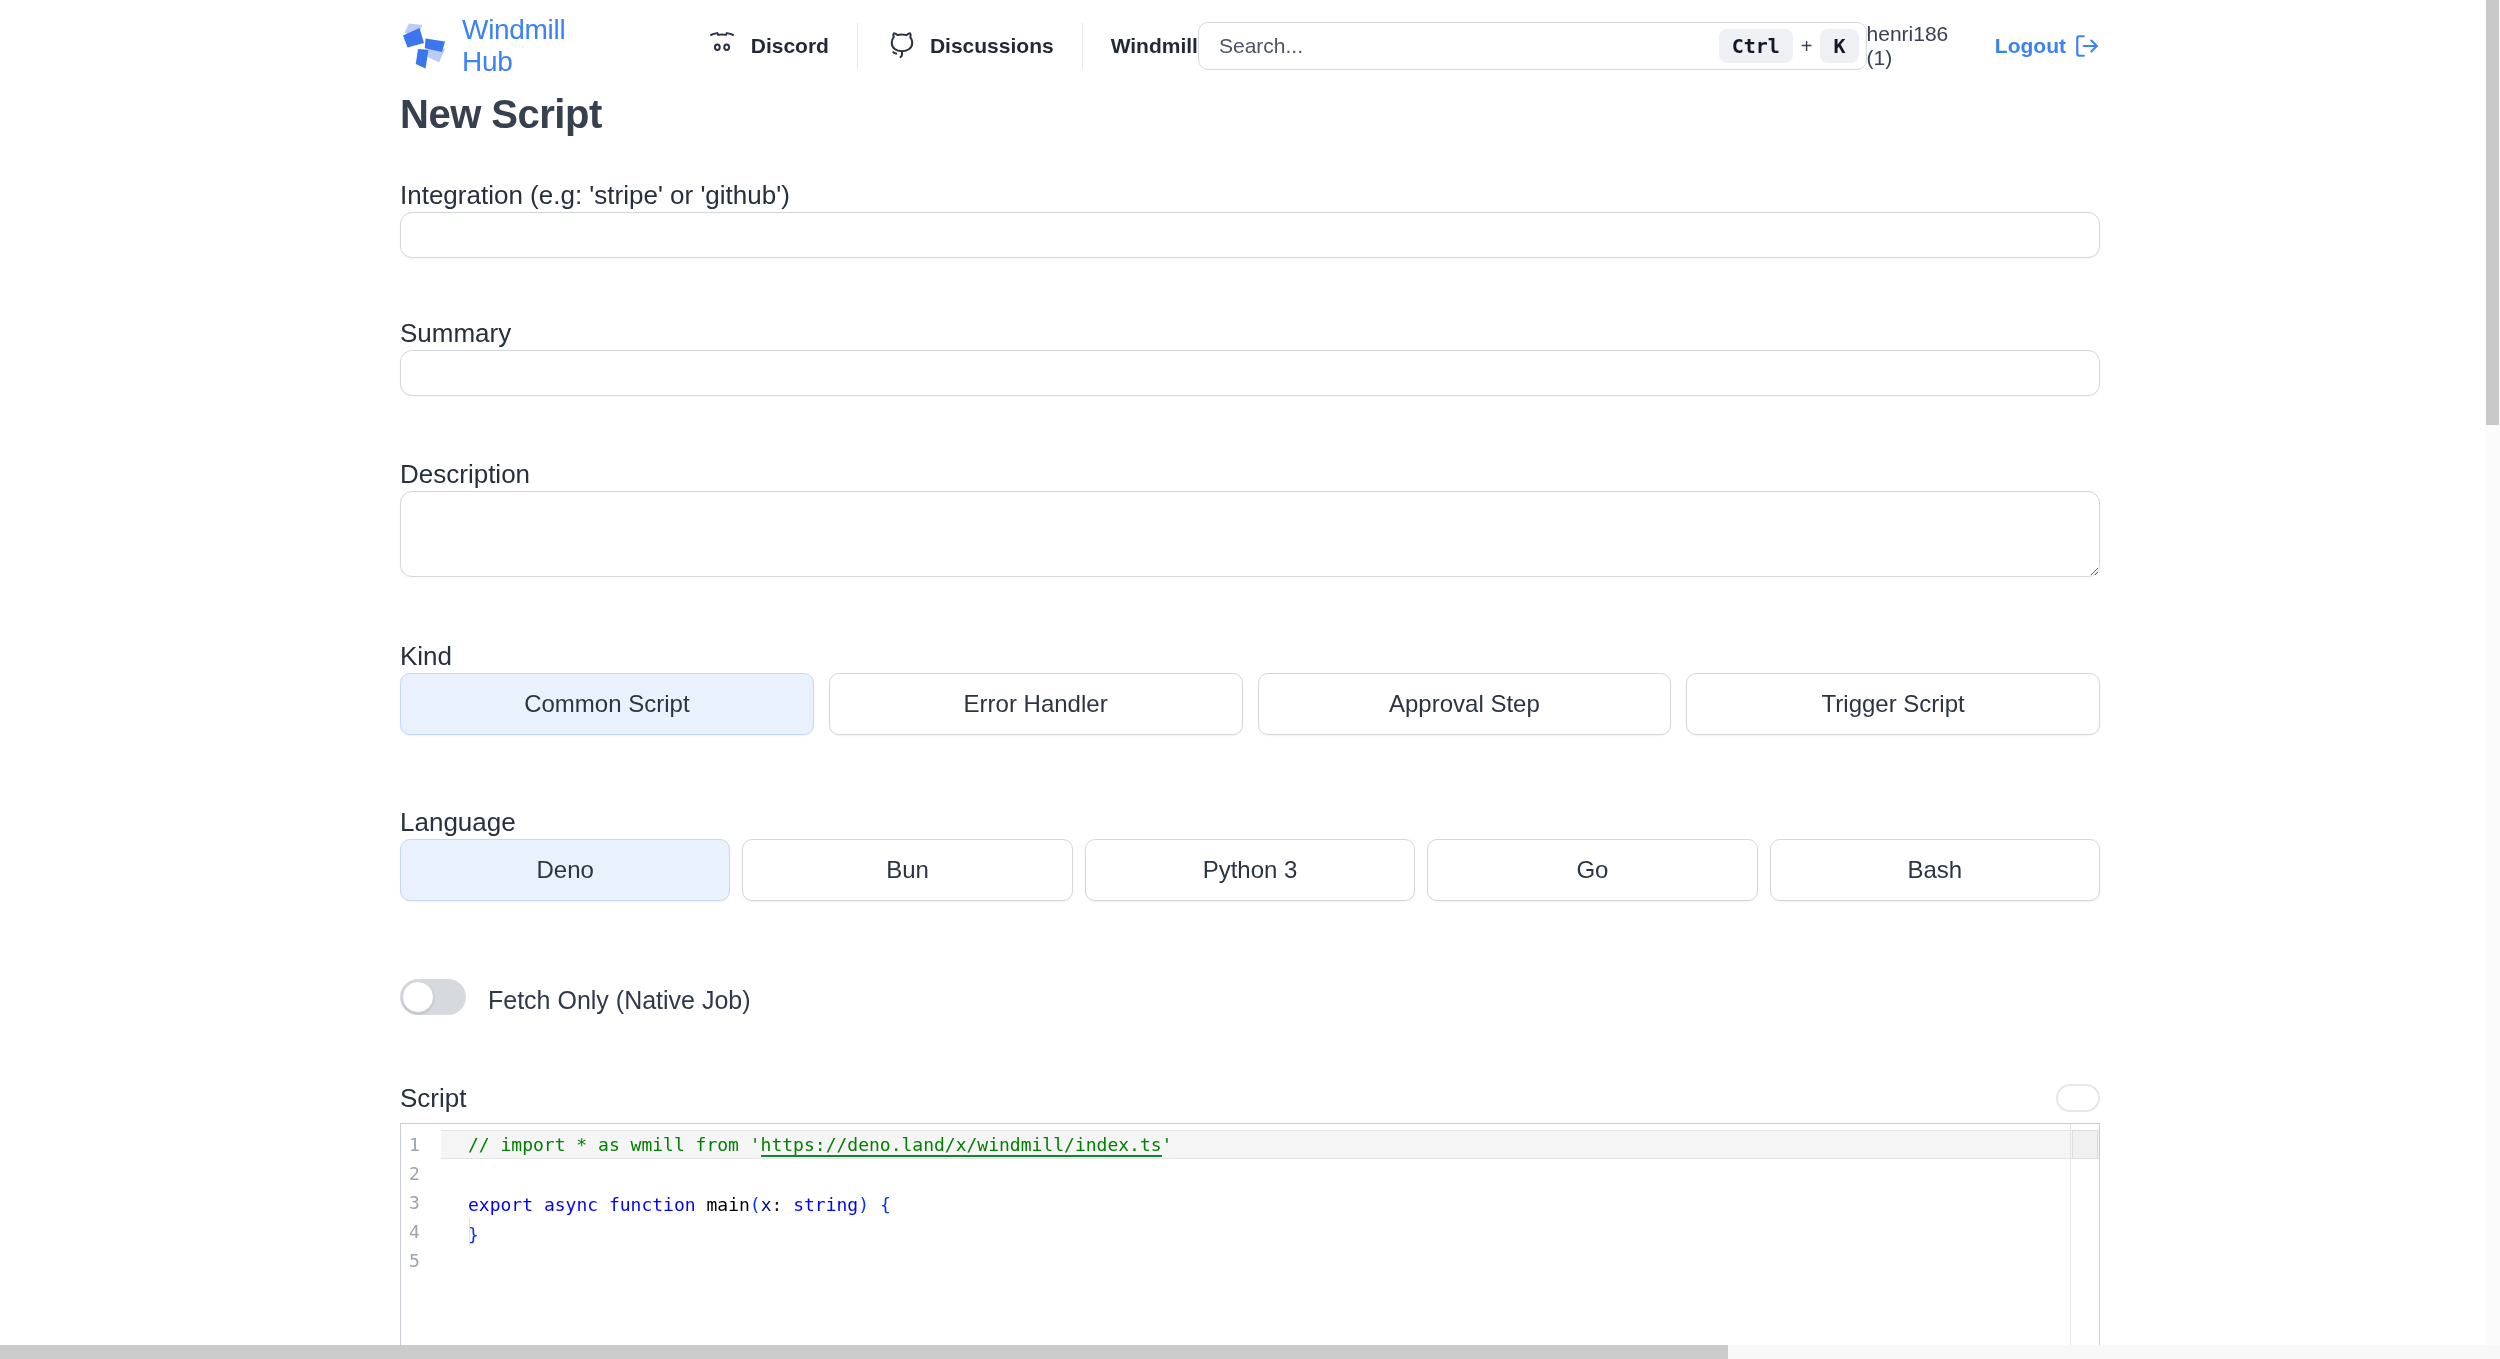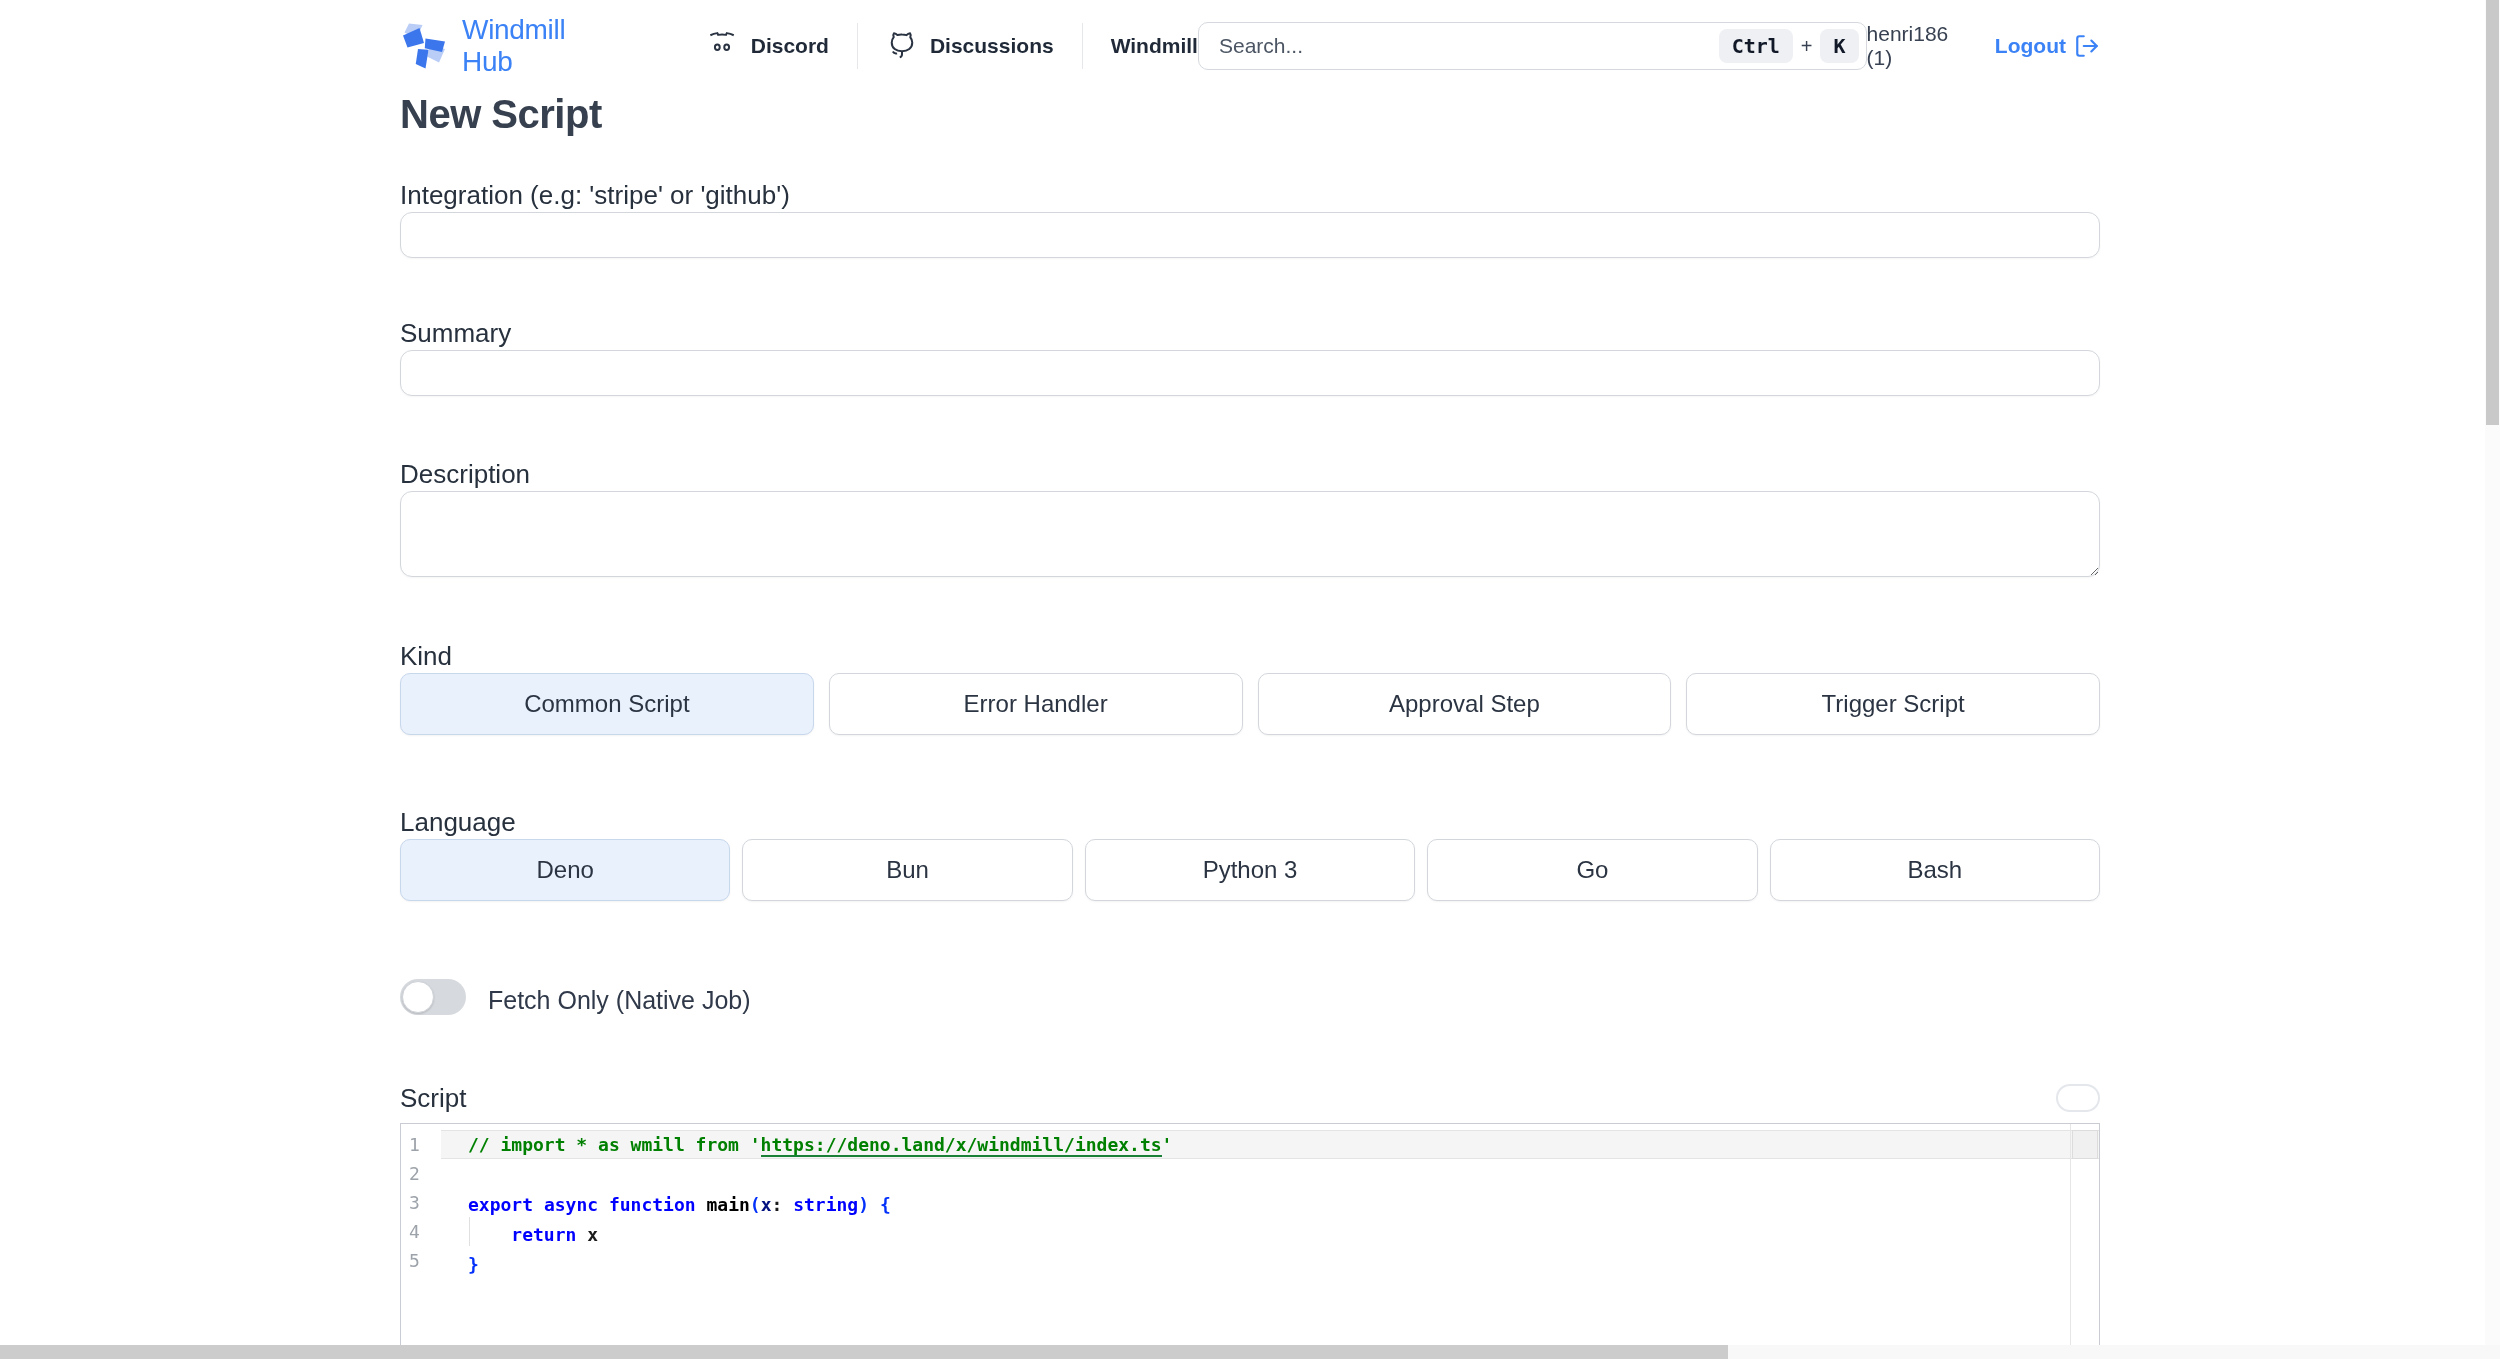--- a/index.html
+++ b/index.html
@@ -60,21 +60,21 @@
   .editor { margin-top:8px; position:relative; width:1700px; height:256px; border:1px solid #c9cdd3;
     border-bottom:none; background:#fff; overflow:hidden;
     font-family:"DejaVu Sans Mono", monospace; font-size:18px; line-height:29px; }
   .line-highlight { position:absolute; left:40px; right:0; top:6px; height:29px; background:#f5f5f5;
     border-top:1px solid #e4e4e4; border-bottom:1px solid #e4e4e4; }
   .overview-ruler { position:absolute; right:0; top:0; bottom:0; width:29px; border-left:1px solid #e6e6e6; }
   .ruler-marker { position:absolute; left:1px; right:1px; top:6px; height:29px; background:#f0f0f0; border:1px solid #dcdcdc; }
   .gutter { position:absolute; left:0; top:6px; width:64px; }
   .gutter div { height:29px; padding-left:8px; color:#9da3aa; }
   .code { position:absolute; left:67px; top:6px; right:30px; }
-  .code-line { height:30px; white-space:pre;font-weight:bold; }
+  .code-line { height:30px; white-space:pre; }
   .indent-guide { position:absolute; left:68px; top:93px; height:29px; width:1px; background:#e0e0e0; }
   .tk-comment { color:#008000; }
   .tk-kw { color:#0000ff; }
   .tk-fn { color:#000000; }
   .tk-param { color:#001080; }
   .tk-plain { color:#1b1b1b; }
   .tk-bracket { color:#0431fa; }
   .tk-underline { border-bottom:2px solid #1a7f37; }
 
   
@@ -195,21 +195,20 @@
         <div>1</div>
         <div>2</div>
         <div>3</div>
         <div>4</div>
         <div>5</div>
       </div>
     <div class="code" id="code">
         <div class="code-line"><span class="tk-comment">// import * as wmill from '</span><span class="tk-comment tk-underline">https://deno.land/x/windmill/index.ts</span><span class="tk-comment">'</span></div>
         <div class="code-line"></div>
         <div class="code-line"><span class="tk-kw">export</span><span class="tk-plain"> </span><span class="tk-kw">async</span><span class="tk-plain"> </span><span class="tk-kw">function</span><span class="tk-plain"> </span><span class="tk-fn">main</span><span class="tk-bracket">(</span><span class="tk-param">x</span><span class="tk-plain">: </span><span class="tk-kw">string</span><span class="tk-bracket">)</span><span class="tk-plain"> </span><span class="tk-bracket">{</span></div>
-        <div class="code-line"><span class="tk-plain">    </span><span class="tk-kw">return</span><span class="tk-plain"> x</span></div>
         <div class="code-line"><span class="tk-bracket">}</span></div>
       </div>
     <div class="indent-guide"></div>
   </div>
 
 </div>
 
 <div class="vscroll">
   <div class="vscroll-thumb"></div>
 </div>

